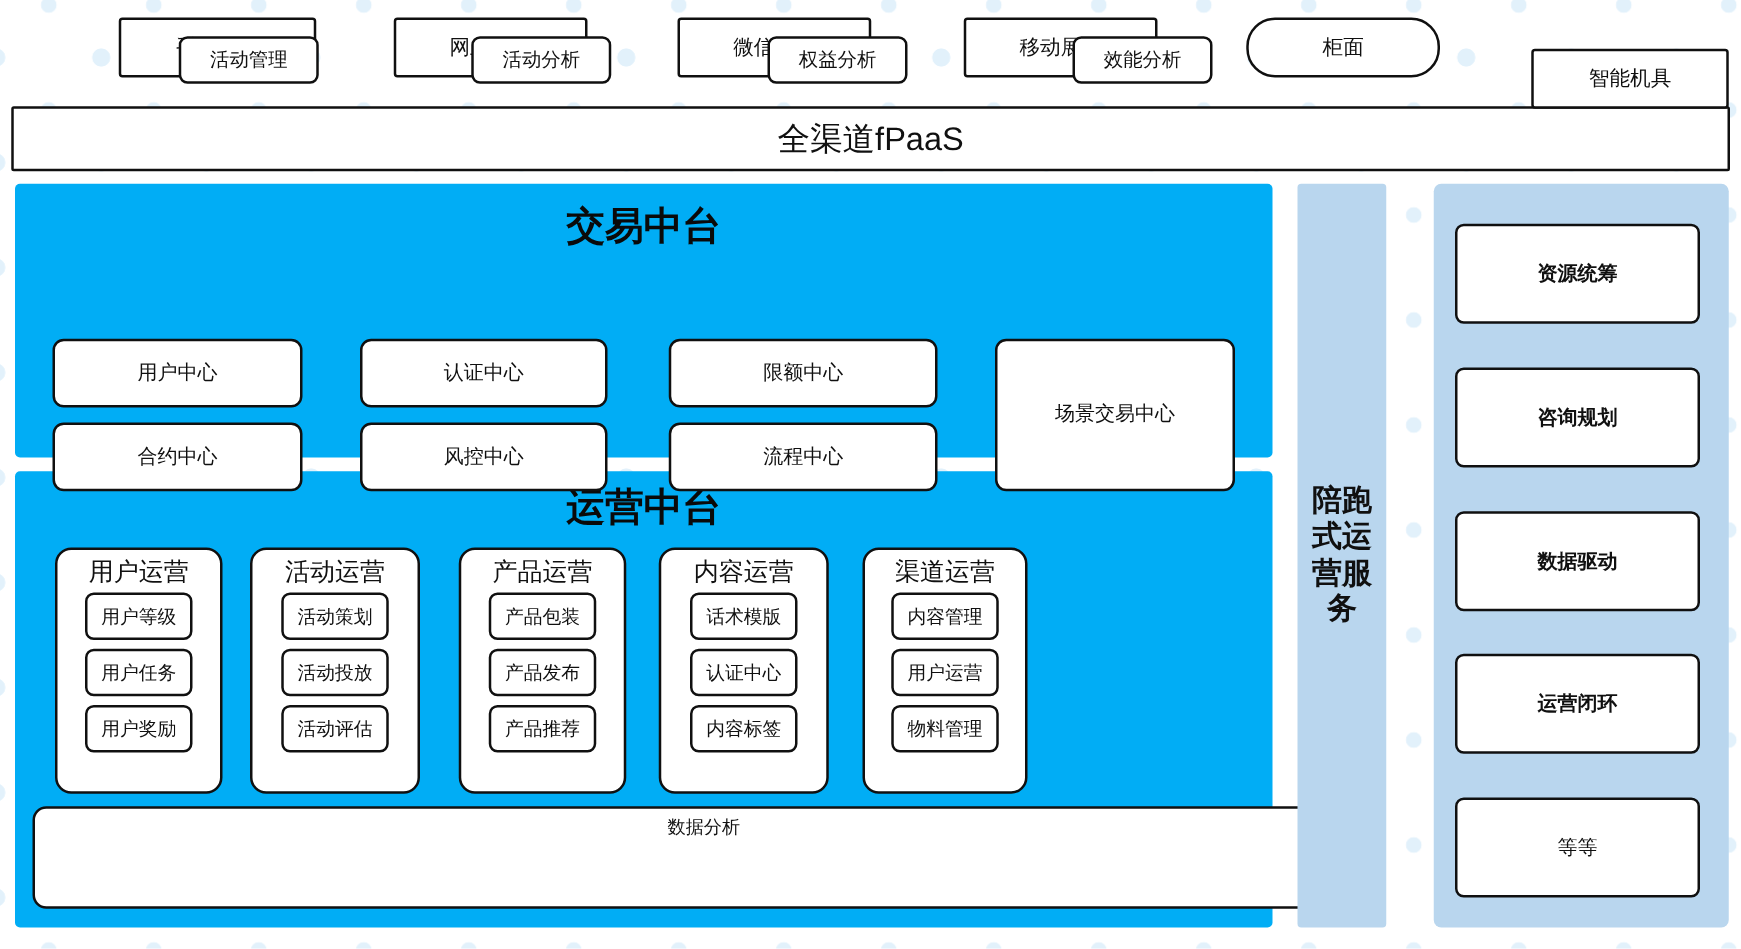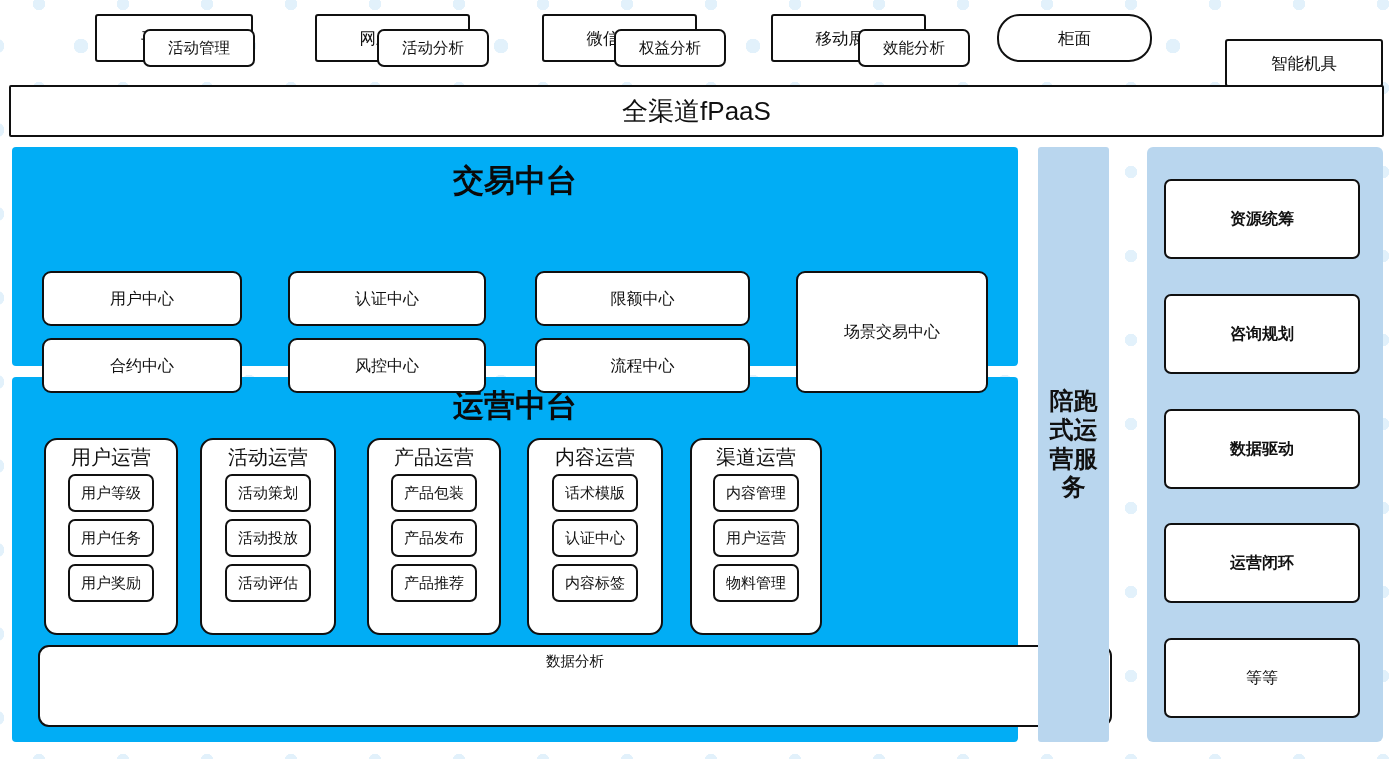--- a/index.html
+++ b/index.html
@@ -126,21 +126,21 @@
     justify-content: center;
     font-size: 15px;
     color: #101010;
     margin-bottom: 7px;
     white-space: nowrap;
   }
 
   
   #data-strip {
     position: absolute;
-    left: 38px;
+    left: 26px;
     top: 645px;
     width: 1074px;
     height: 82px;
     background: #ffffff;
     border: 2.5px solid #101010;
     border-radius: 11px;
     box-sizing: border-box;
   }
   #data-strip-title {
     position: absolute;

